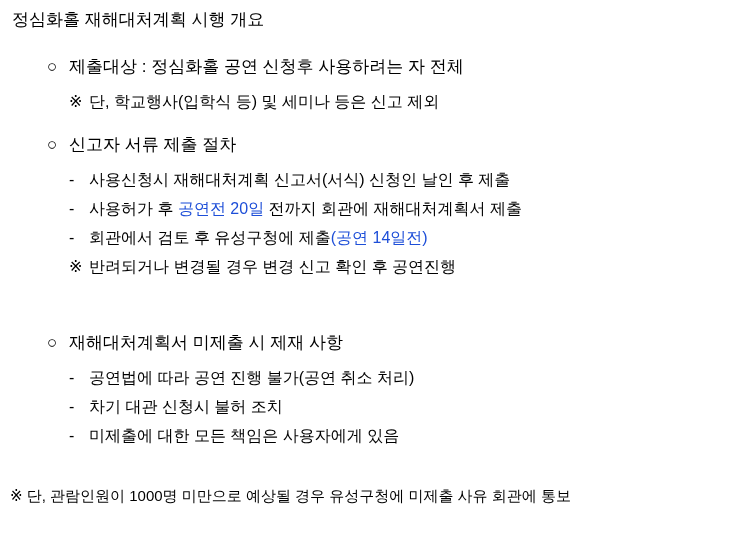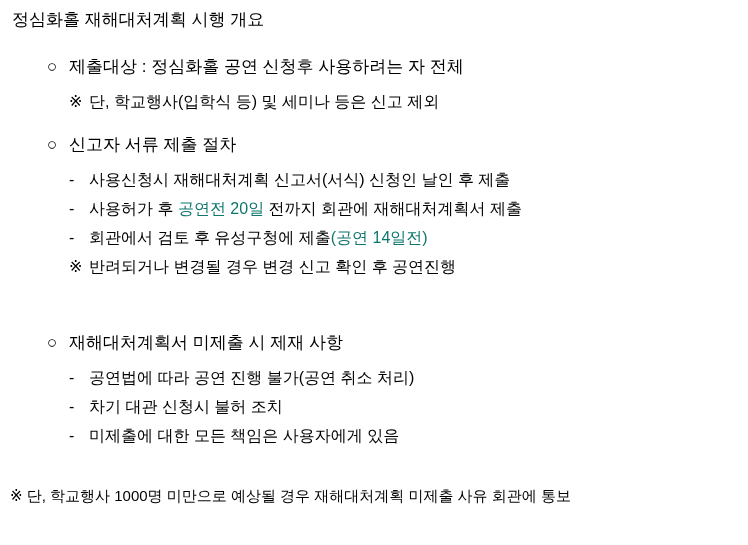--- a/index.html
+++ b/index.html
@@ -45,21 +45,21 @@
     font-size: 16px;
     white-space: nowrap;
     padding-left: 22px;
   }
   .bullet .marker {
     display: inline-block;
     width: 20px;
     text-align: left;
   }
   .red {
-    color: #0f766e;
+    color: #1d4ed8;
   }
   .footnote {
     position: absolute;
     left: 10px;
     white-space: nowrap;
     font-size: 15px;
   }
   .s1 { top: 52px; }
   .s2 { top: 130px; }
   .s3 { top: 328px; }
@@ -112,15 +112,15 @@
       <span class="marker">-</span><span>공연법에 따라 공연 진행 불가(공연 취소 처리)</span>
     </div>
     <div class="bullet ln">
       <span class="marker">-</span><span>차기 대관 신청시 불허 조치</span>
     </div>
     <div class="bullet ln">
       <span class="marker">-</span><span>미제출에 대한 모든 책임은 사용자에게 있음</span>
     </div>
   </div>
 
-  <div class="footnote foot">※ 단, 학교행사 1000명 미만으로 예상될 경우 재해대처계획 미제출 사유 회관에 통보</div>
+  <div class="footnote foot">※ 단, 관람인원이 1000명 미만으로 예상될 경우 유성구청에 미제출 사유 회관에 통보</div>
 
 </div>
 
 </body></html>

